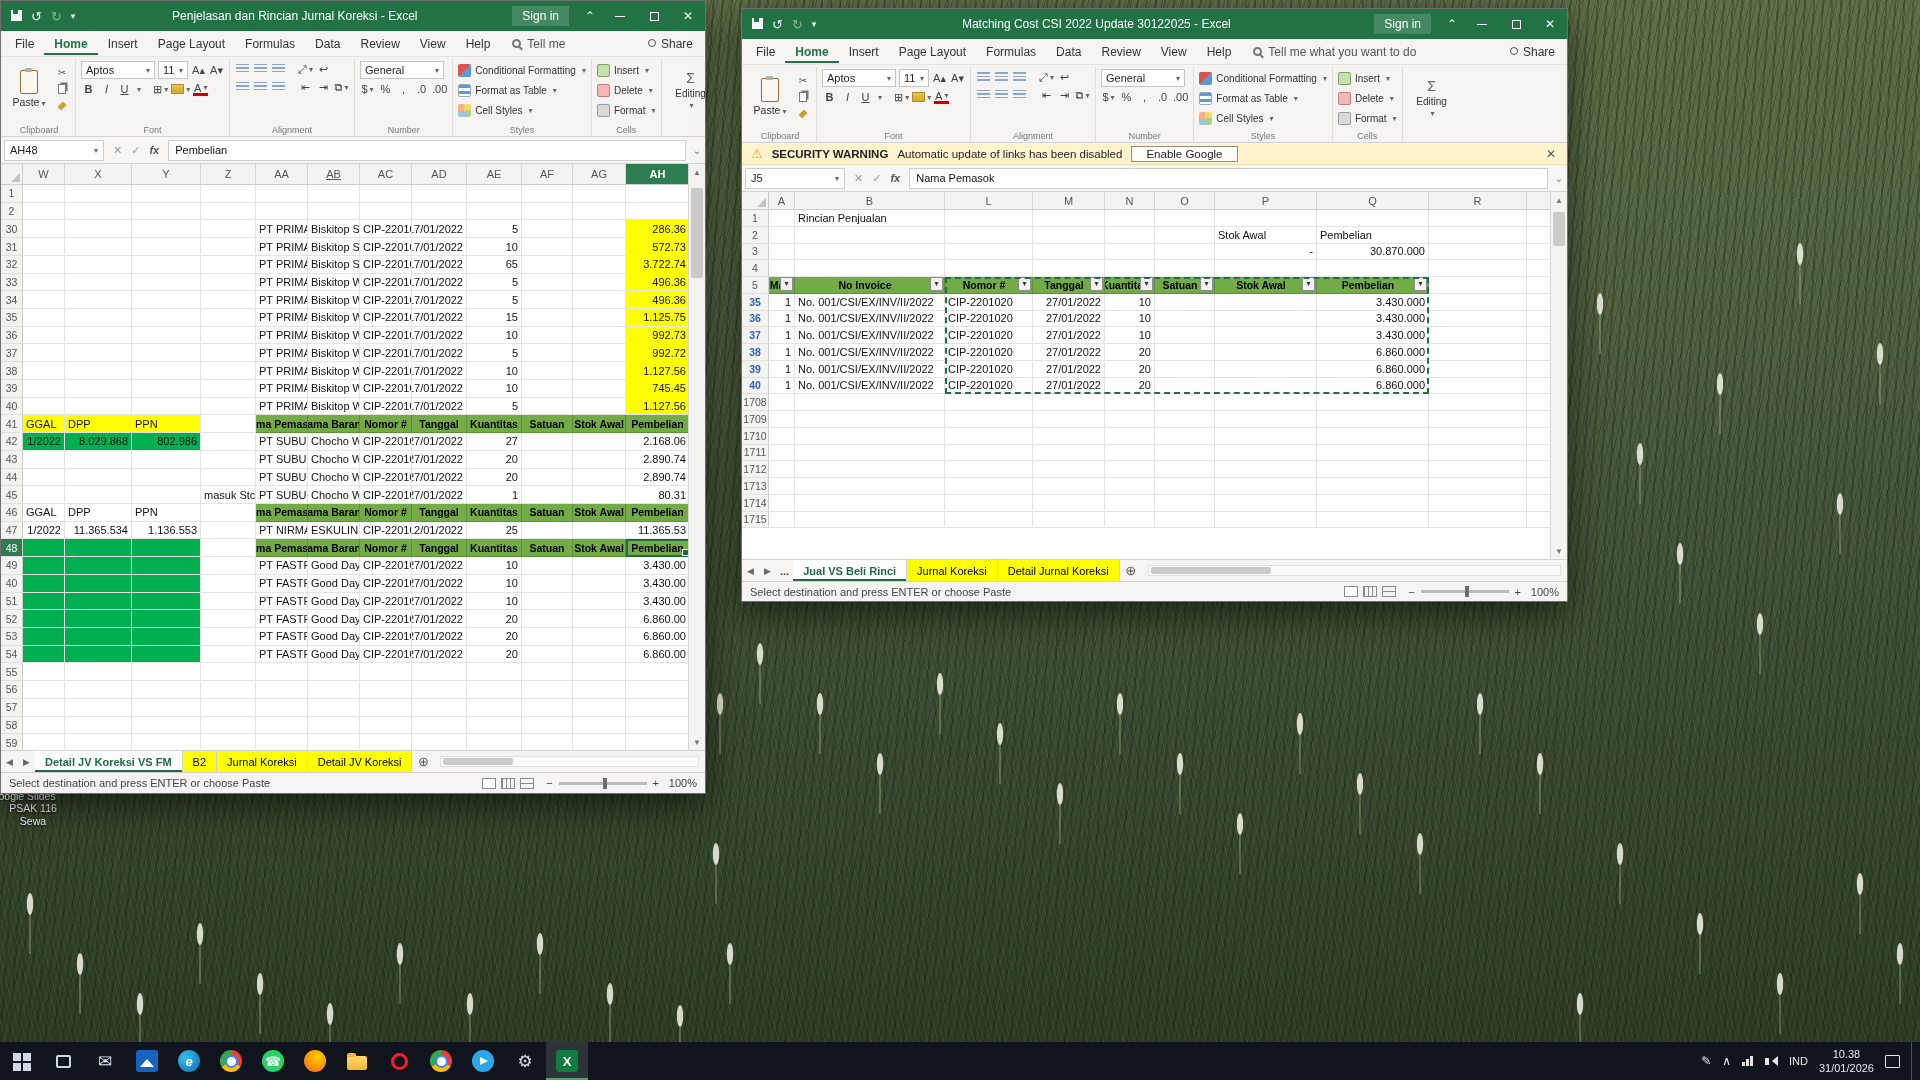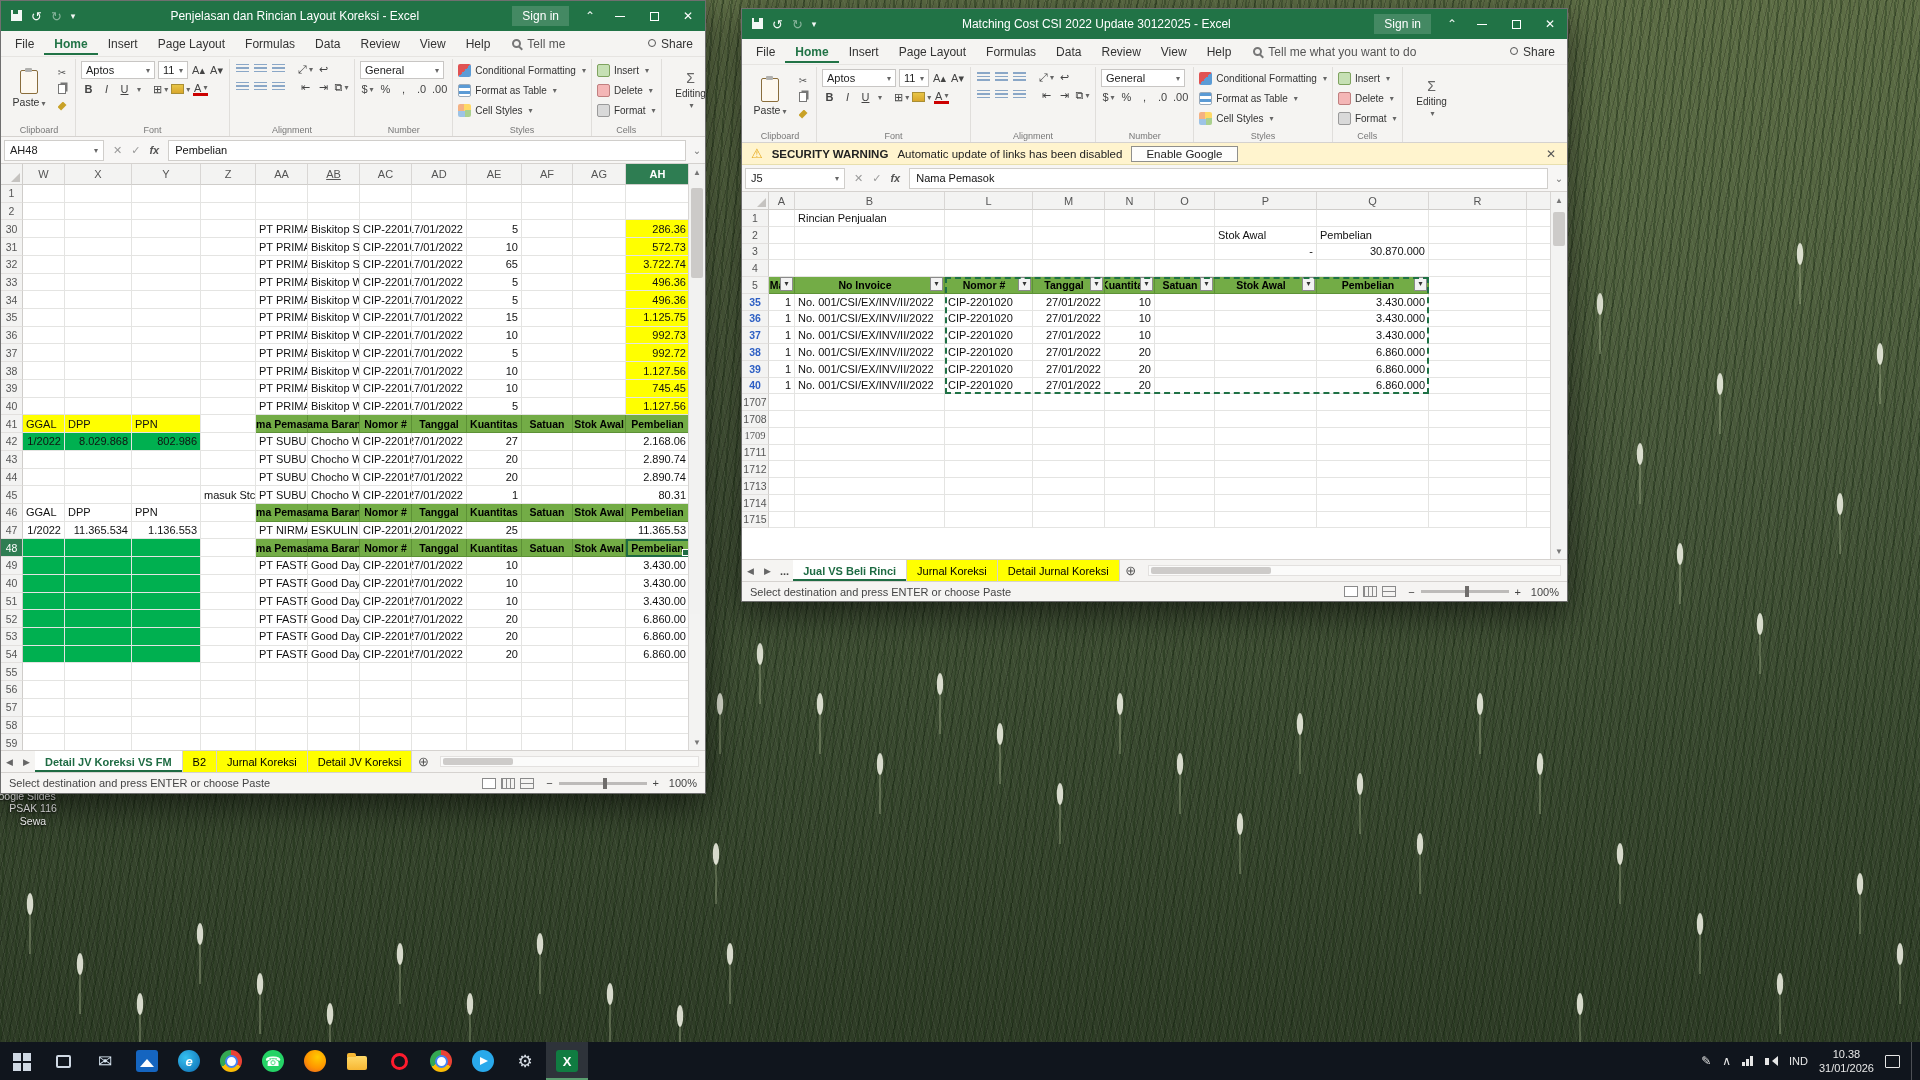--- a/index.html
+++ b/index.html
@@ -239,21 +239,21 @@
   </div>
 
   <div class="window" id="win-left">
     <div class="titlebar">
       <div class="qat">
         <span class="qi"><span class="ic-save"></span></span>
         <span class="qi">↺</span>
         <span class="qi dim">↻</span>
         <span class="qi" style="font-size:9px">▾</span>
       </div>
-      <span class="title">Penjelasan dan Rincian Layout Koreksi - Excel</span>
+      <span class="title">Penjelasan dan Rincian Jurnal Koreksi - Excel</span>
       <span class="signin">Sign in</span>
       <span class="tbi">⌃</span>
       <span class="win-btn">
           <span class="minb"></span>
         </span>
       <span class="win-btn">
           <span class="maxi"></span>
         </span>
       <span class="win-btn">✕</span>
     </div>
@@ -1335,47 +1335,47 @@
             <div class="g-cell" style="width: 88px;">CIP-2201020</div>
             <div class="g-cell num" style="width: 72px;">27/01/2022</div>
             <div class="g-cell num" style="width: 50px;">20</div>
             <div class="g-cell" style="width: 60px;"></div>
             <div class="g-cell" style="width: 102px;"></div>
             <div class="g-cell num" style="width: 112px;">6.860.000</div>
             <div class="g-cell" style="width: 98px;"></div>
             <div class="g-cell" style="width: 25px;"></div>
           </div>
           <div class="g-row" style="height: 16.76px;">
-            <div class="g-rn" style="width: 27px;">1707</div>
-            <div class="g-cell" style="width: 26px;"></div>
-            <div class="g-cell" style="width: 150px;"></div>
-            <div class="g-cell" style="width: 88px;"></div>
-            <div class="g-cell" style="width: 72px;"></div>
-            <div class="g-cell" style="width: 50px;"></div>
-            <div class="g-cell" style="width: 60px;"></div>
-            <div class="g-cell" style="width: 102px;"></div>
-            <div class="g-cell" style="width: 112px;"></div>
-            <div class="g-cell" style="width: 98px;"></div>
-            <div class="g-cell" style="width: 25px;"></div>
-          </div>
-          <div class="g-row" style="height: 16.76px;">
             <div class="g-rn" style="width: 27px;">1708</div>
             <div class="g-cell" style="width: 26px;"></div>
             <div class="g-cell" style="width: 150px;"></div>
             <div class="g-cell" style="width: 88px;"></div>
             <div class="g-cell" style="width: 72px;"></div>
             <div class="g-cell" style="width: 50px;"></div>
             <div class="g-cell" style="width: 60px;"></div>
             <div class="g-cell" style="width: 102px;"></div>
             <div class="g-cell" style="width: 112px;"></div>
             <div class="g-cell" style="width: 98px;"></div>
             <div class="g-cell" style="width: 25px;"></div>
           </div>
-          <div class="g-row" style="height: 16.76px; font-family: Liberation Serif, serif;">
+          <div class="g-row" style="height: 16.76px;">
             <div class="g-rn" style="width: 27px;">1709</div>
+            <div class="g-cell" style="width: 26px;"></div>
+            <div class="g-cell" style="width: 150px;"></div>
+            <div class="g-cell" style="width: 88px;"></div>
+            <div class="g-cell" style="width: 72px;"></div>
+            <div class="g-cell" style="width: 50px;"></div>
+            <div class="g-cell" style="width: 60px;"></div>
+            <div class="g-cell" style="width: 102px;"></div>
+            <div class="g-cell" style="width: 112px;"></div>
+            <div class="g-cell" style="width: 98px;"></div>
+            <div class="g-cell" style="width: 25px;"></div>
+          </div>
+          <div class="g-row" style="height: 16.76px;">
+            <div class="g-rn" style="width: 27px;">1710</div>
             <div class="g-cell" style="width: 26px;"></div>
             <div class="g-cell" style="width: 150px;"></div>
             <div class="g-cell" style="width: 88px;"></div>
             <div class="g-cell" style="width: 72px;"></div>
             <div class="g-cell" style="width: 50px;"></div>
             <div class="g-cell" style="width: 60px;"></div>
             <div class="g-cell" style="width: 102px;"></div>
             <div class="g-cell" style="width: 112px;"></div>
             <div class="g-cell" style="width: 98px;"></div>
             <div class="g-cell" style="width: 25px;"></div>

